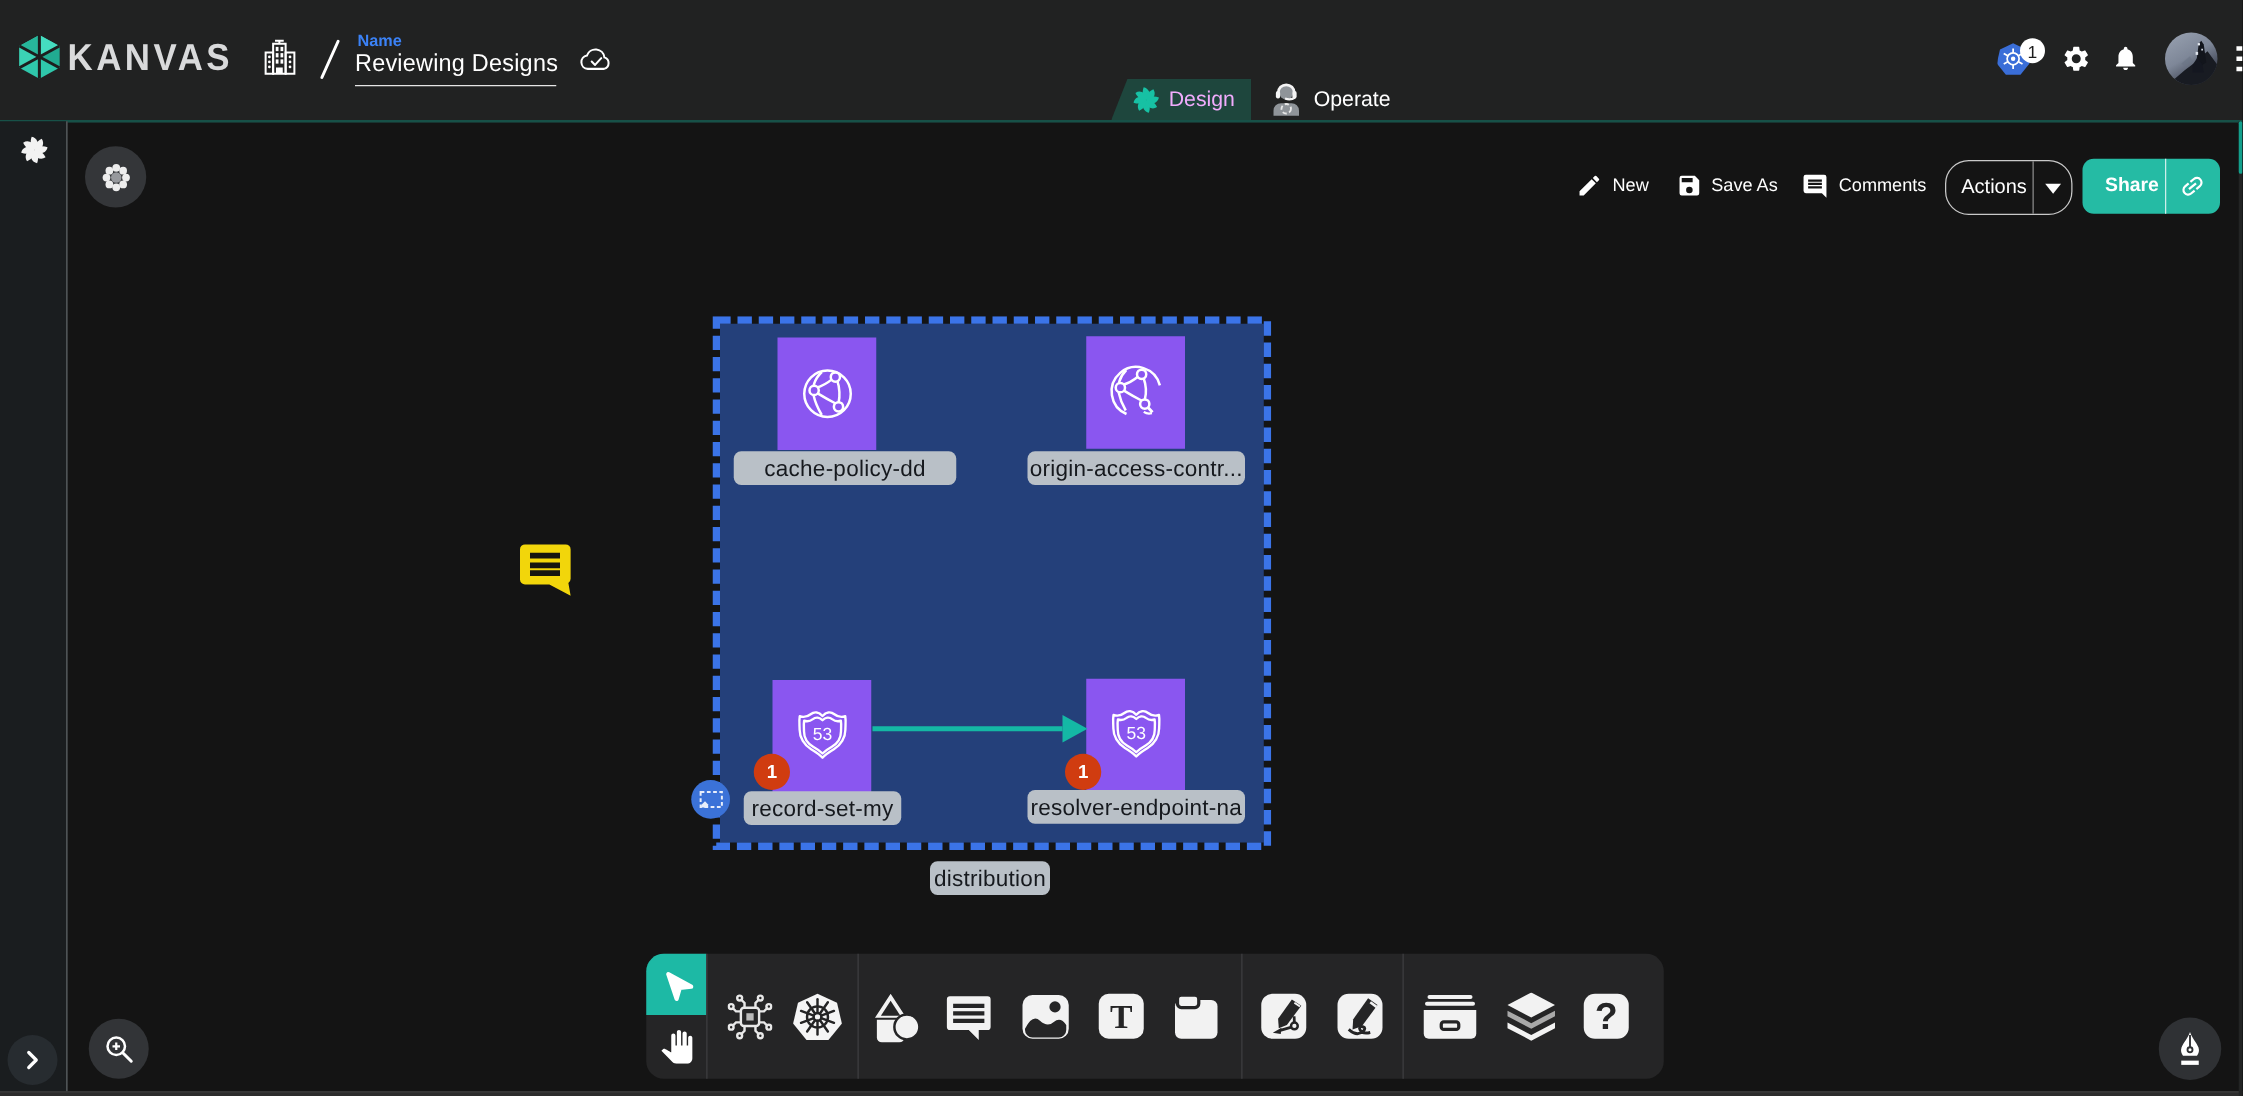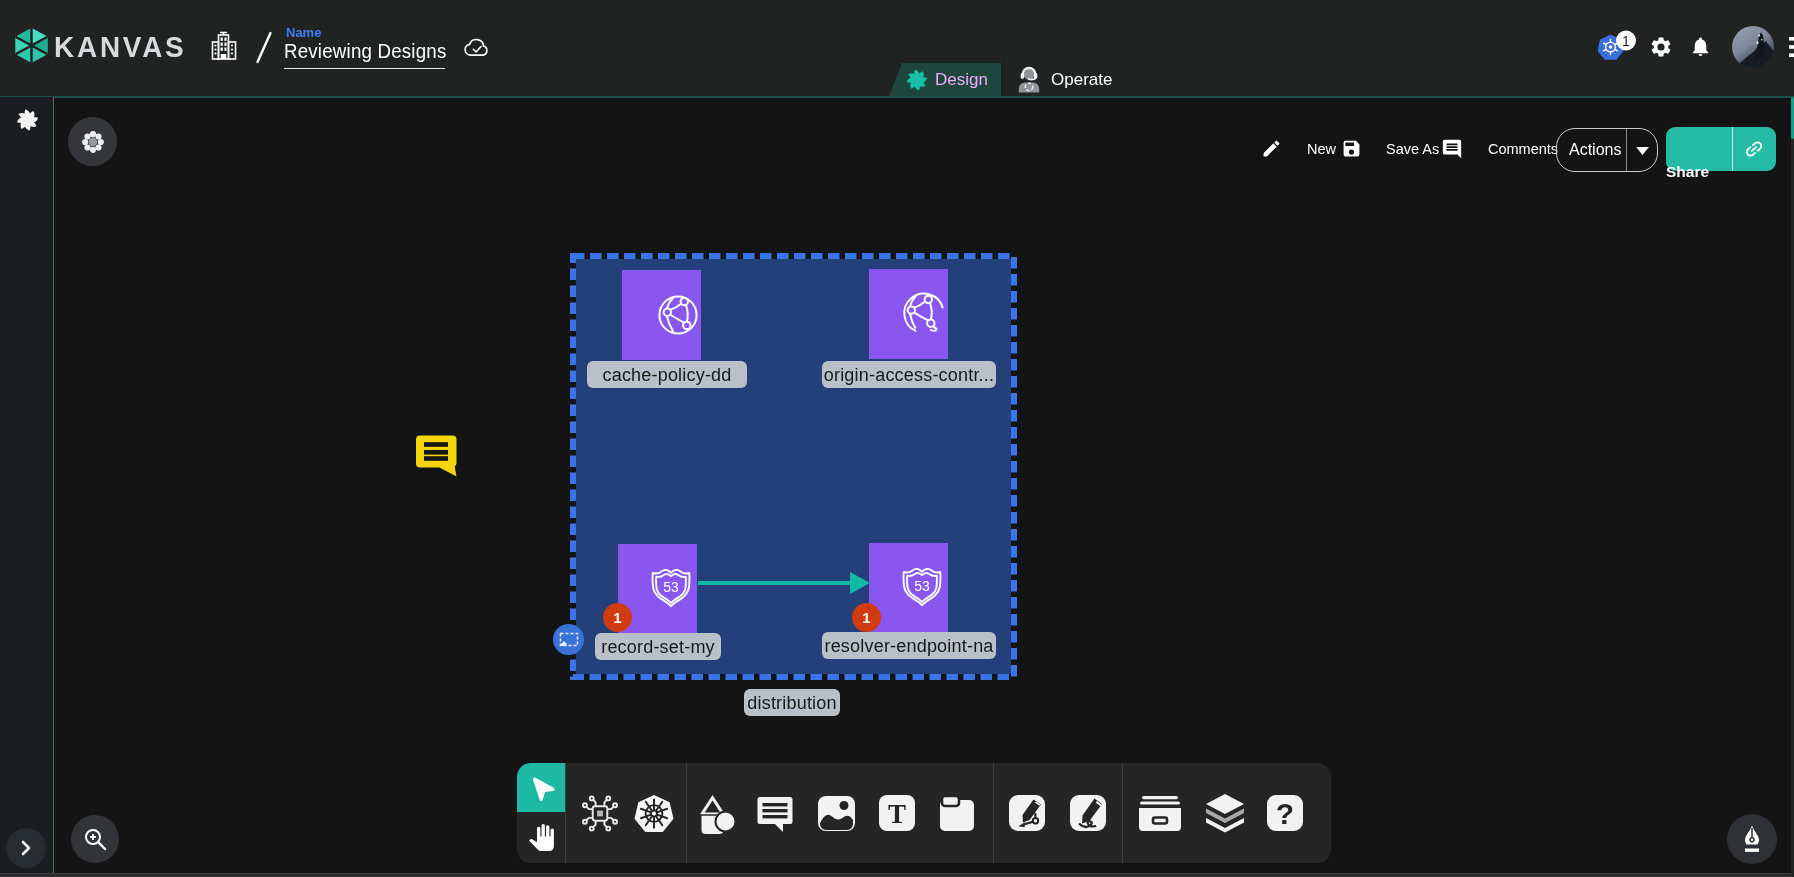--- a/index.html
+++ b/index.html
@@ -10,31 +10,31 @@
   #logotext{position:absolute;left:54px;top:30px;font-size:30px;font-weight:700;letter-spacing:3px;color:#d9dadb;transform:scale(0.93,1.0);transform-origin:top left;}
   #namelbl{position:absolute;left:286px;top:25px;font-size:13px;color:#3b82f6;font-weight:700;}
   #namein{position:absolute;left:284px;top:40px;font-size:19.5px;color:#fff;letter-spacing:0.2px;transform:scaleX(0.96);transform-origin:left top;}
   #underline{position:absolute;left:284px;top:68px;width:161px;height:1px;background:#e6e6e6;}
   .tab{position:absolute;top:63px;height:33px;display:flex;align-items:center;color:#fff;font-size:20px;}
   #tabdesign{left:889px;width:112px;background:#1e463d;clip-path:polygon(13px 0,100% 0,100% 100%,0 100%);}
   #taboperate{left:1014px;width:130px;}
   
   
   #sidebar{position:absolute;left:0;top:97px;width:53px;height:780px;background:#1a1d1f;border-right:1px solid #606568;}
-  .rowbtn{position:absolute;display:flex;align-items:center;color:#fff;font-size:14.5px;font-weight:400;margin-left:17px;}
+  .rowbtn{position:absolute;display:flex;align-items:center;color:#fff;font-size:14.5px;font-weight:400;}
   #circlebtn{position:absolute;left:68px;top:117px;width:49px;height:49px;border-radius:50%;background:#343639;display:flex;align-items:center;justify-content:center;}
   #actions{position:absolute;left:1556px;top:128px;width:100px;height:42px;border:1px solid #c9c9c9;border-radius:19px;color:#fff;}
   #actions .txt{position:absolute;left:12px;top:12px;font-size:16px;}
   #actions .divd{position:absolute;left:69px;top:0;width:1px;height:42px;background:#8a8a8a;}
   #share{position:absolute;left:1666px;top:127px;width:110px;height:44px;background:#25bba4;border-radius:9px;color:#fff;}
-  #share .txt{position:absolute;left:0;top:13px;font-size:15.5px;font-weight:700;margin-top:23px;}
+  #share .txt{position:absolute;left:18px;top:13px;font-size:15.5px;font-weight:700;}
   #share .divd{position:absolute;left:66px;top:0;width:1px;height:44px;background:#cfeeea;}
   
   #group{position:absolute;left:576px;top:259px;width:435px;height:415px;background:#24407a;}
-  .node{position:absolute;width:79px;height:90px;background:#8a56f0;display:flex;align-items:center;justify-content:flex-end;}
+  .node{position:absolute;width:79px;height:90px;background:#8a56f0;display:flex;align-items:center;justify-content:center;}
   .nlabel{position:absolute;background:#b9c0c7;color:#16191e;border-radius:6px;font-size:18px;height:27px;line-height:28px;text-align:center;white-space:nowrap;letter-spacing:0.2px;}
   .badge{position:absolute;width:29px;height:29px;border-radius:50%;background:#d03c10;color:#fff;font-size:15px;font-weight:700;text-align:center;line-height:29px;}
   
   #toolbar{position:absolute;left:517px;top:763px;width:814px;height:100px;background:#252526;border-radius:14px;}
   #selcell{position:absolute;left:0;top:0;width:48px;height:49px;background:#1db9a5;border-radius:14px 0 0 0;display:flex;align-items:center;justify-content:center;}
   #handcell{position:absolute;left:0;top:49px;width:48px;height:51px;display:flex;align-items:center;justify-content:center;}
   .tdiv{position:absolute;top:0;width:1px;height:100px;background:#3e3e40;}
   .ticon{position:absolute;top:0;height:100px;display:flex;align-items:center;justify-content:center;}
   .circ{position:absolute;border-radius:50%;display:flex;align-items:center;justify-content:center;}
   #bottomstrip{position:absolute;left:0;top:873px;width:1794px;height:4px;background:#2c2c2c;border-top:1px solid #3c3c3c;}
@@ -281,21 +281,21 @@
       <path d="M26 7.8 C23.2 4.6 19.4 4.1 16.5 6.4 C13.8 8.6 11.1 9.0 7.8 8.0 C7.1 12 7.7 15.6 7.7 18.8 C7.7 24.8 11.1 31 16.9 34.4 C20.6 36.6 23.6 38.6 26 41.2 C28.4 38.6 31.4 36.6 35.1 34.4 C40.9 31 44.3 24.8 44.3 18.8 C44.3 15.6 44.9 12 44.2 8.0 C40.9 9.0 38.2 8.6 35.5 6.4 C32.6 4.1 28.8 4.6 26 7.8 Z"></path>
       <path d="M26 11.2 C23.7 8.8 20.6 8.4 18.3 10.3 C16.1 12 13.9 12.4 11.3 11.6 C10.8 14.7 11.2 17.5 11.2 20 C11.2 24.8 13.9 29.7 18.5 32.4 C21.5 34.1 24 35.7 26 37.8 C28 35.7 30.5 34.1 33.5 32.4 C38.1 29.7 40.8 24.8 40.8 20 C40.8 17.5 41.2 14.7 40.7 11.6 C38.1 12.4 35.9 12 33.7 10.3 C31.4 8.4 28.3 8.8 26 11.2 Z"></path>
     </g>
     <text x="26" y="27" font-size="14" fill="#fff" text-anchor="middle" font-family="Liberation Sans">53</text>
   </svg>
 </div>
 <svg class="abs" style="left:694px;top:568px" width="180" height="30" viewBox="0 0 180 30">
   <line x1="4" y1="15" x2="156" y2="15" stroke="#14b8a5" stroke-width="4"></line>
   <polygon points="156,4 176,15 156,26" fill="#14b8a5"></polygon>
 </svg>
-<div class="nlabel" style="left:587px;top:361px;width:160px;">cache-policy-dd</div>
+<div class="nlabel" style="left:587px;top:361px;width:178px;">cache-policy-dd</div>
 <div class="nlabel" style="left:822px;top:361px;width:174px;">origin-access-contr...</div>
 <div class="nlabel" style="left:595px;top:633px;width:126px;">record-set-my</div>
 <div class="nlabel" style="left:822px;top:632px;width:174px;">resolver-endpoint-na</div>
 <div class="nlabel" style="left:744px;top:689px;width:96px;">distribution</div>
 <div class="badge" style="left:603px;top:603px;">1</div>
 <div class="badge" style="left:852px;top:603px;">1</div>
 
 <svg class="abs" style="left:415px;top:435px" width="42" height="42" viewBox="0 0 42 42">
   <path d="M5 0.5 h32.5 a4 4 0 0 1 4 4 v23.5 a4 4 0 0 1 -1.8 3.3 L41.5 41.5 L24.5 32.5 h-19.5 a4 4 0 0 1 -4-4 v-24 a4 4 0 0 1 4-4 z" fill="#f2d60b"></path>
   <g fill="#15150f">

